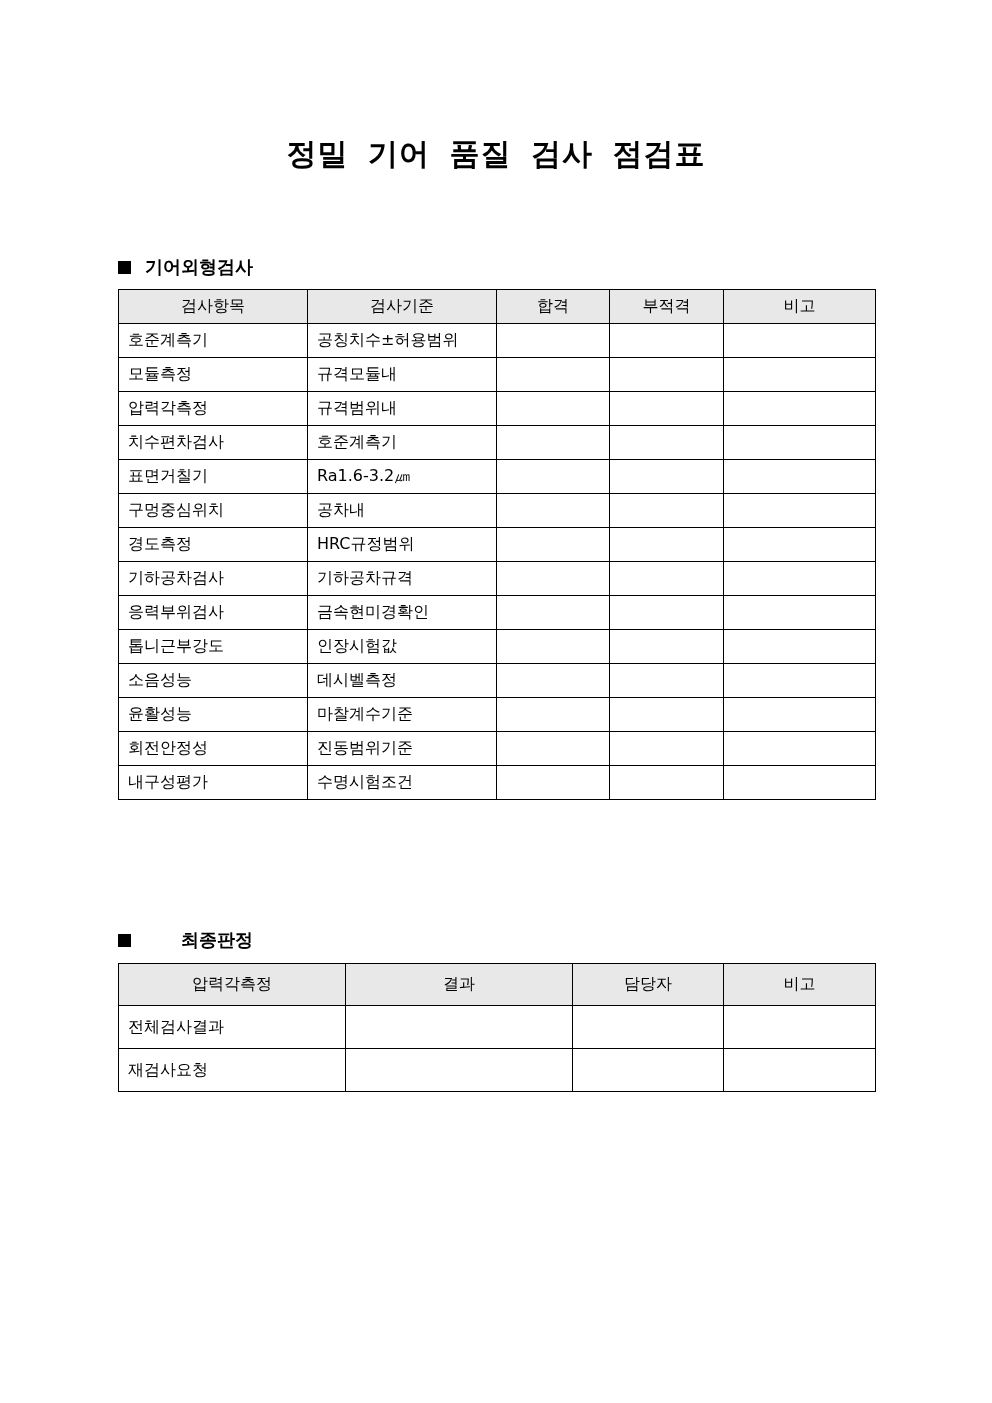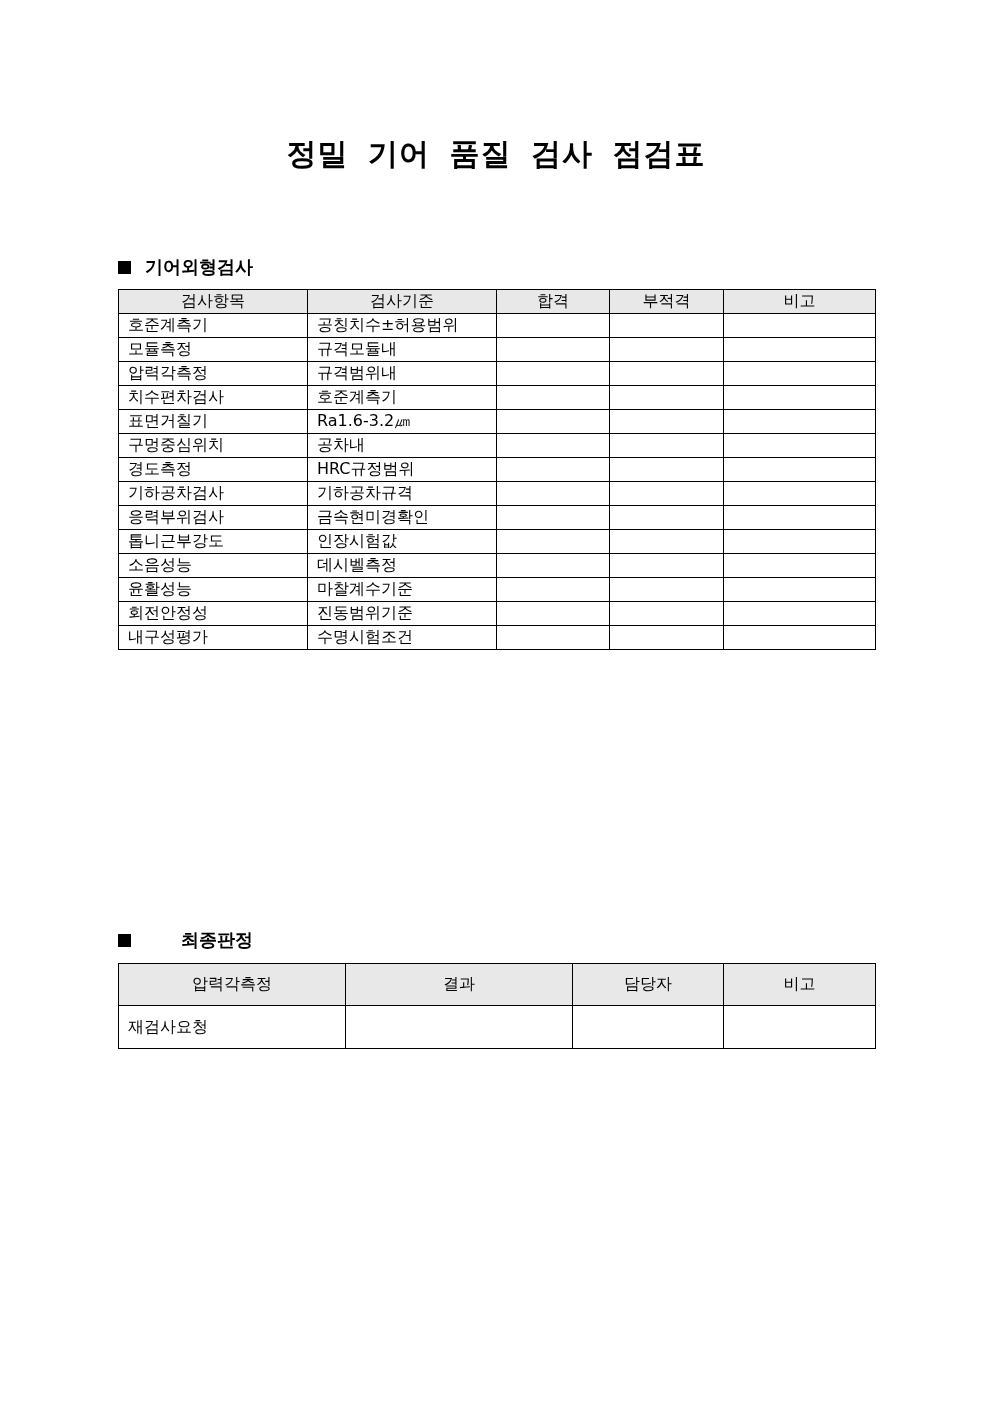--- a/index.html
+++ b/index.html
@@ -4,21 +4,21 @@
   <style>
     html, body { margin: 0; padding: 0; background: #ffffff; }
     body { width: 992px; height: 1403px; position: relative; font-family: "DejaVu Sans", "Liberation Sans", sans-serif; color: #000; }
     .title { position: absolute; top: 134px; left: 0; width: 992px; text-align: center; font-size: 30px; font-weight: bold; letter-spacing: 1px; word-spacing: 8px; }
     .section-heading { position: absolute; left: 118px; font-size: 18px; font-weight: bold; display: flex; align-items: center; }
     .section-heading .sq { display: inline-block; width: 13px; height: 13px; background: #000; margin-right: 14px; }
     table { position: absolute; left: 118px; width: 757px; border-collapse: collapse; table-layout: fixed; font-size: 16px; }
     td, th { border: 1px solid #000; padding: 0 9px; font-weight: normal; text-align: left; overflow: hidden; white-space: nowrap; }
     th { background: #e8e8e8; text-align: center; }
     #t1 { top: 289px; }
-    #t1 tr { height: 24px; }
+    #t1 tr { height: 34px; }
     #t2 { top: 963px; }
     #t2 tr.hdr { height: 42px; }
     #t2 tr.row { height: 43px; }
   </style>
 </head>
 <body>
 
 <div class="title">정밀 기어 품질 검사 점검표</div>
 
 <div class="section-heading" style="top:255px;justify-content:space-between;">
@@ -160,19 +160,25 @@
   <thead>
     <tr class="hdr">
       <th>압력각측정</th>
       <th>결과</th>
       <th>담당자</th>
       <th>비고</th>
     </tr>
   </thead>
   <tbody id="t2body">
       <tr class="row">
+        <td>전체검사결과</td>
+        <td></td>
+        <td></td>
+        <td></td>
+      </tr>
+      <tr class="row">
         <td>재검사요청</td>
         <td></td>
         <td></td>
         <td></td>
       </tr>
     </tbody>
 </table>
 
 </body></html>

